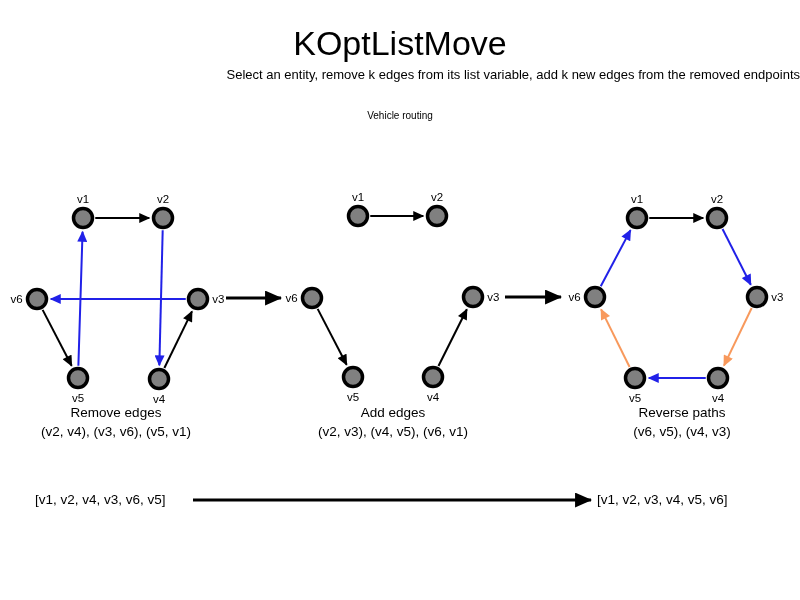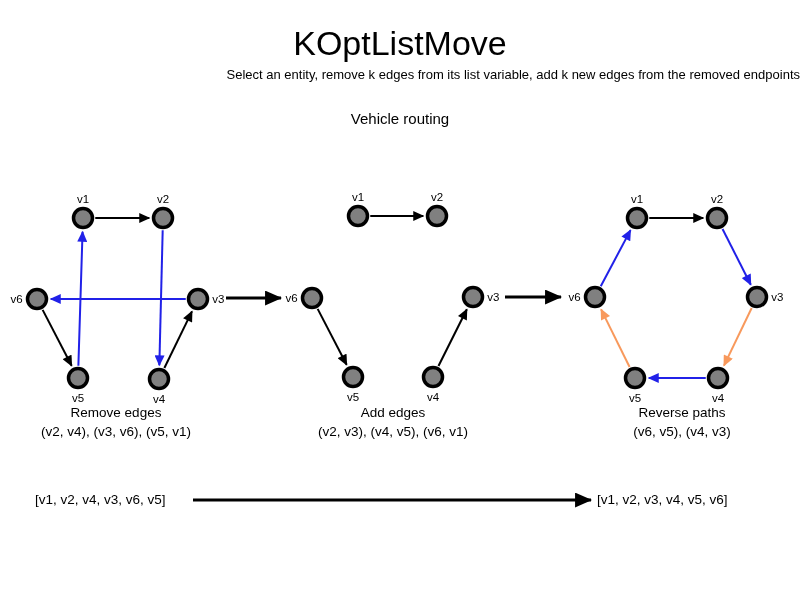--- a/index.html
+++ b/index.html
@@ -35,21 +35,21 @@
     text-align: right;
     font-size: 13px;
     color: #000000;
   }
   .section-label {
     position: absolute;
     top: 110px;
     left: 0;
     width: 100%;
     text-align: center;
-    font-size: 15px;
+    font-size: 10px;
     color: #000000;
   }
   svg#diagram {
     position: absolute;
     top: 0;
     left: 0;
   }
   svg text {
     font-family: "Liberation Sans", sans-serif;
     fill: #000000;

